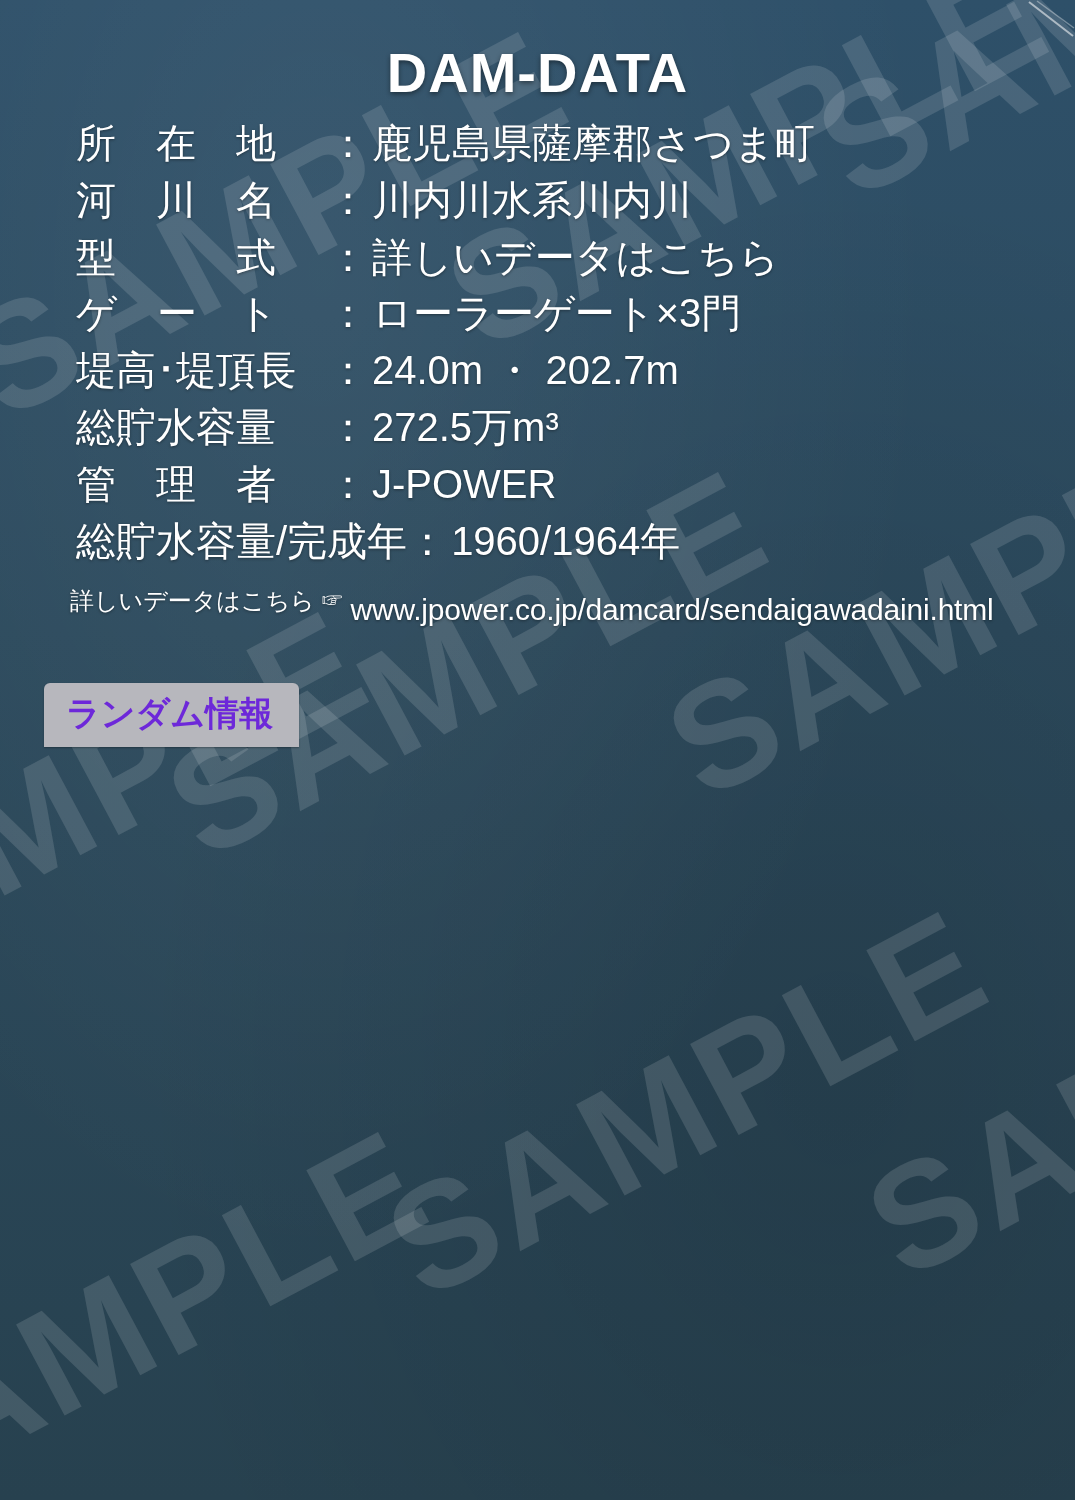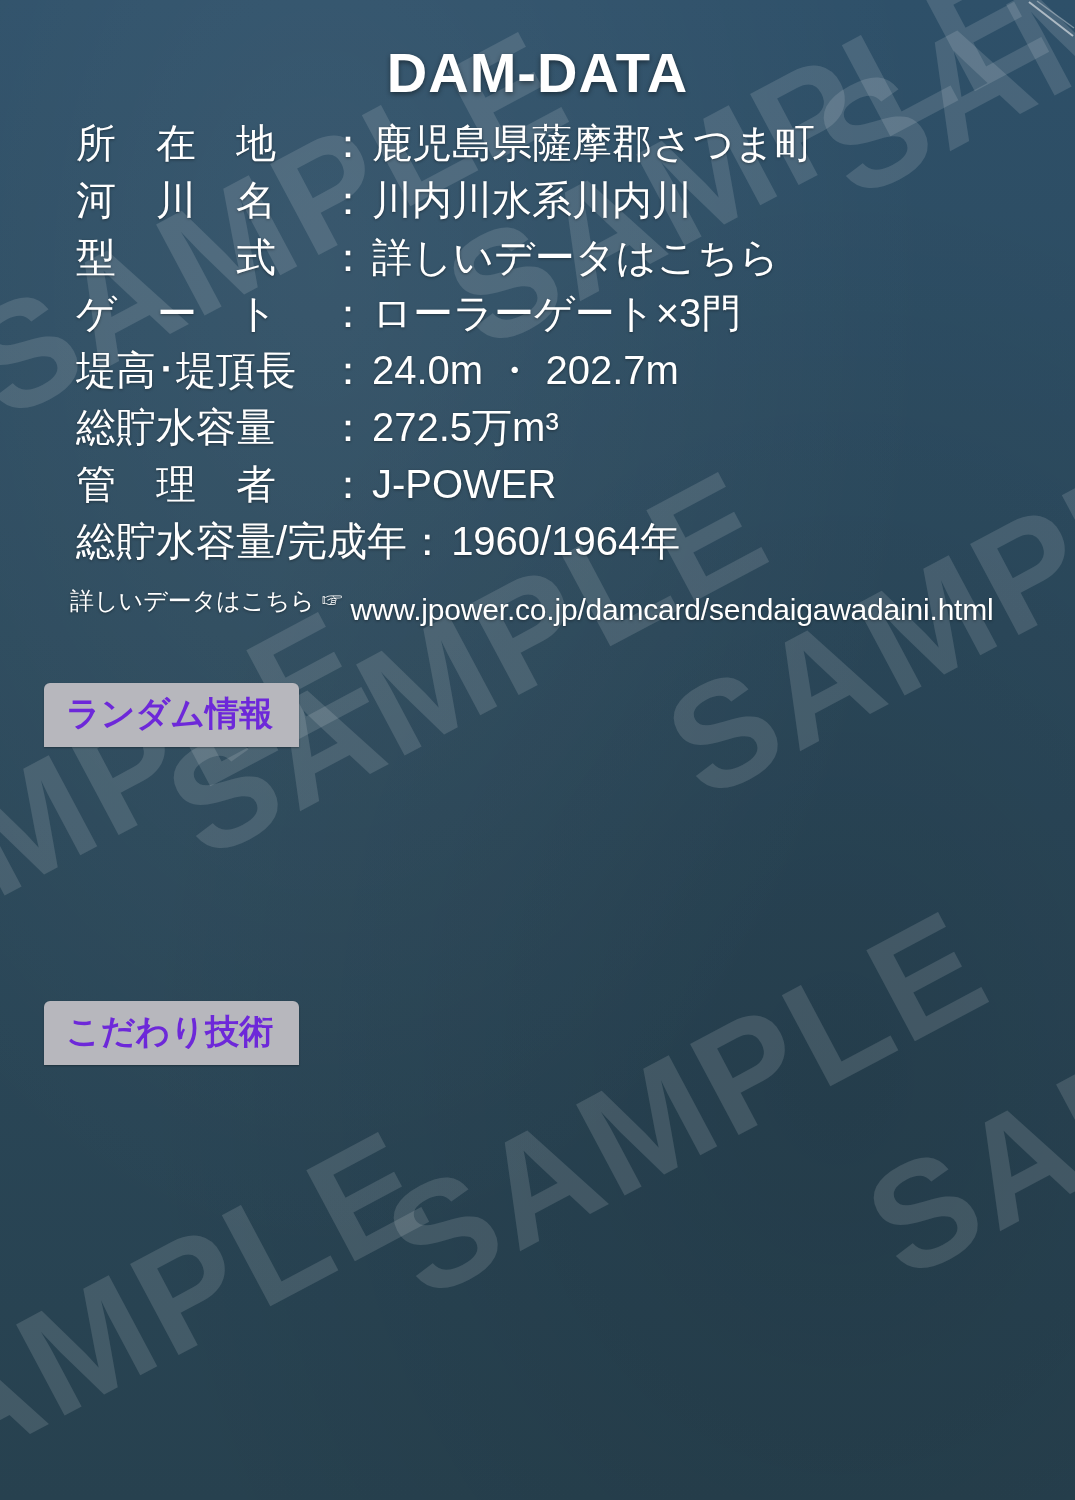--- a/index.html
+++ b/index.html
@@ -216,21 +216,20 @@
   <div class="panels">
 
     <div class="panel">
       <div class="panel-tab">ランダム情報</div>
       <div class="panel-body">
         <p>ダム上流には鶴田ダムがあり、ダム下流には湯田・宮之城温泉がある。毎年5月に「ホタル船」が運行され、8月に「龍舟祭」が行われます。</p>
       </div>
     </div>
 
     <div class="panel">
-      <div class="panel-tab">こだわり技術</div>
       <div class="panel-body tall">
         <p style="white-space: pre-line;">上流に位置する九州最大規模の鶴田ダムからの水を貯めて「逆調整」する役割をもっています。
 地質の関係で、上空から見るとダム堤が「へ」の字の形をしています。</p>
       </div>
     </div>
 
   </div>
 </div>
 
 </body></html>

